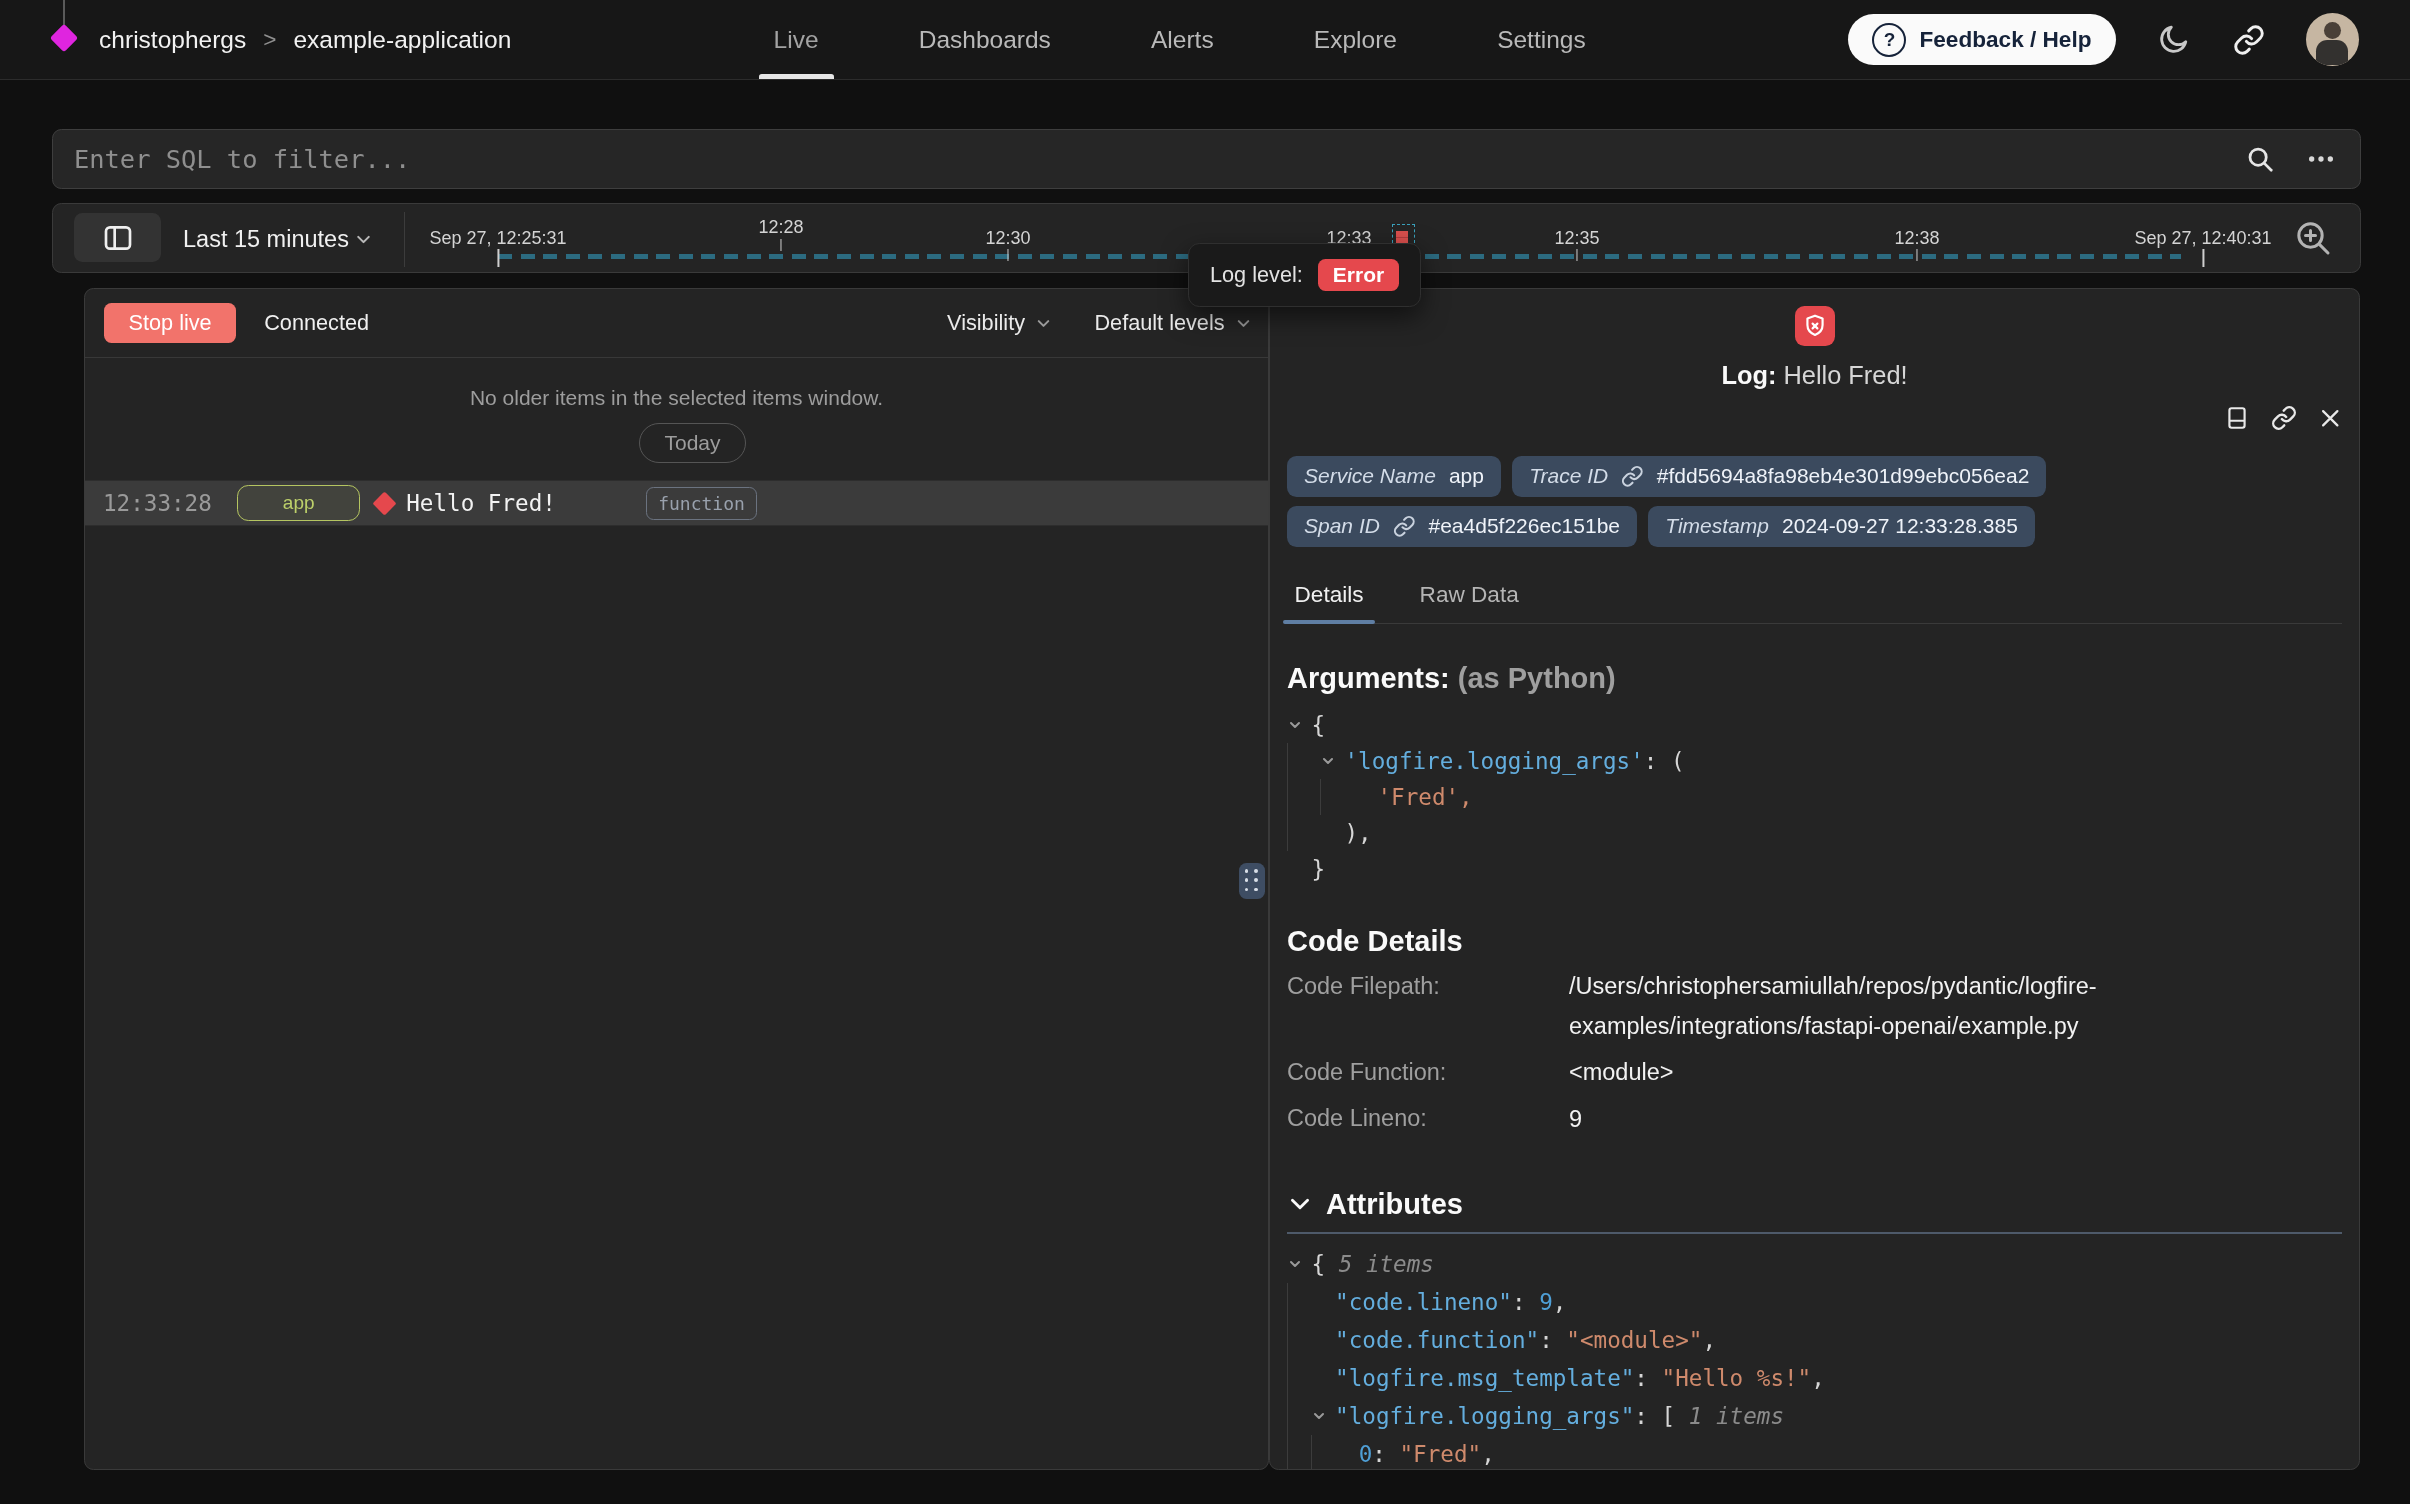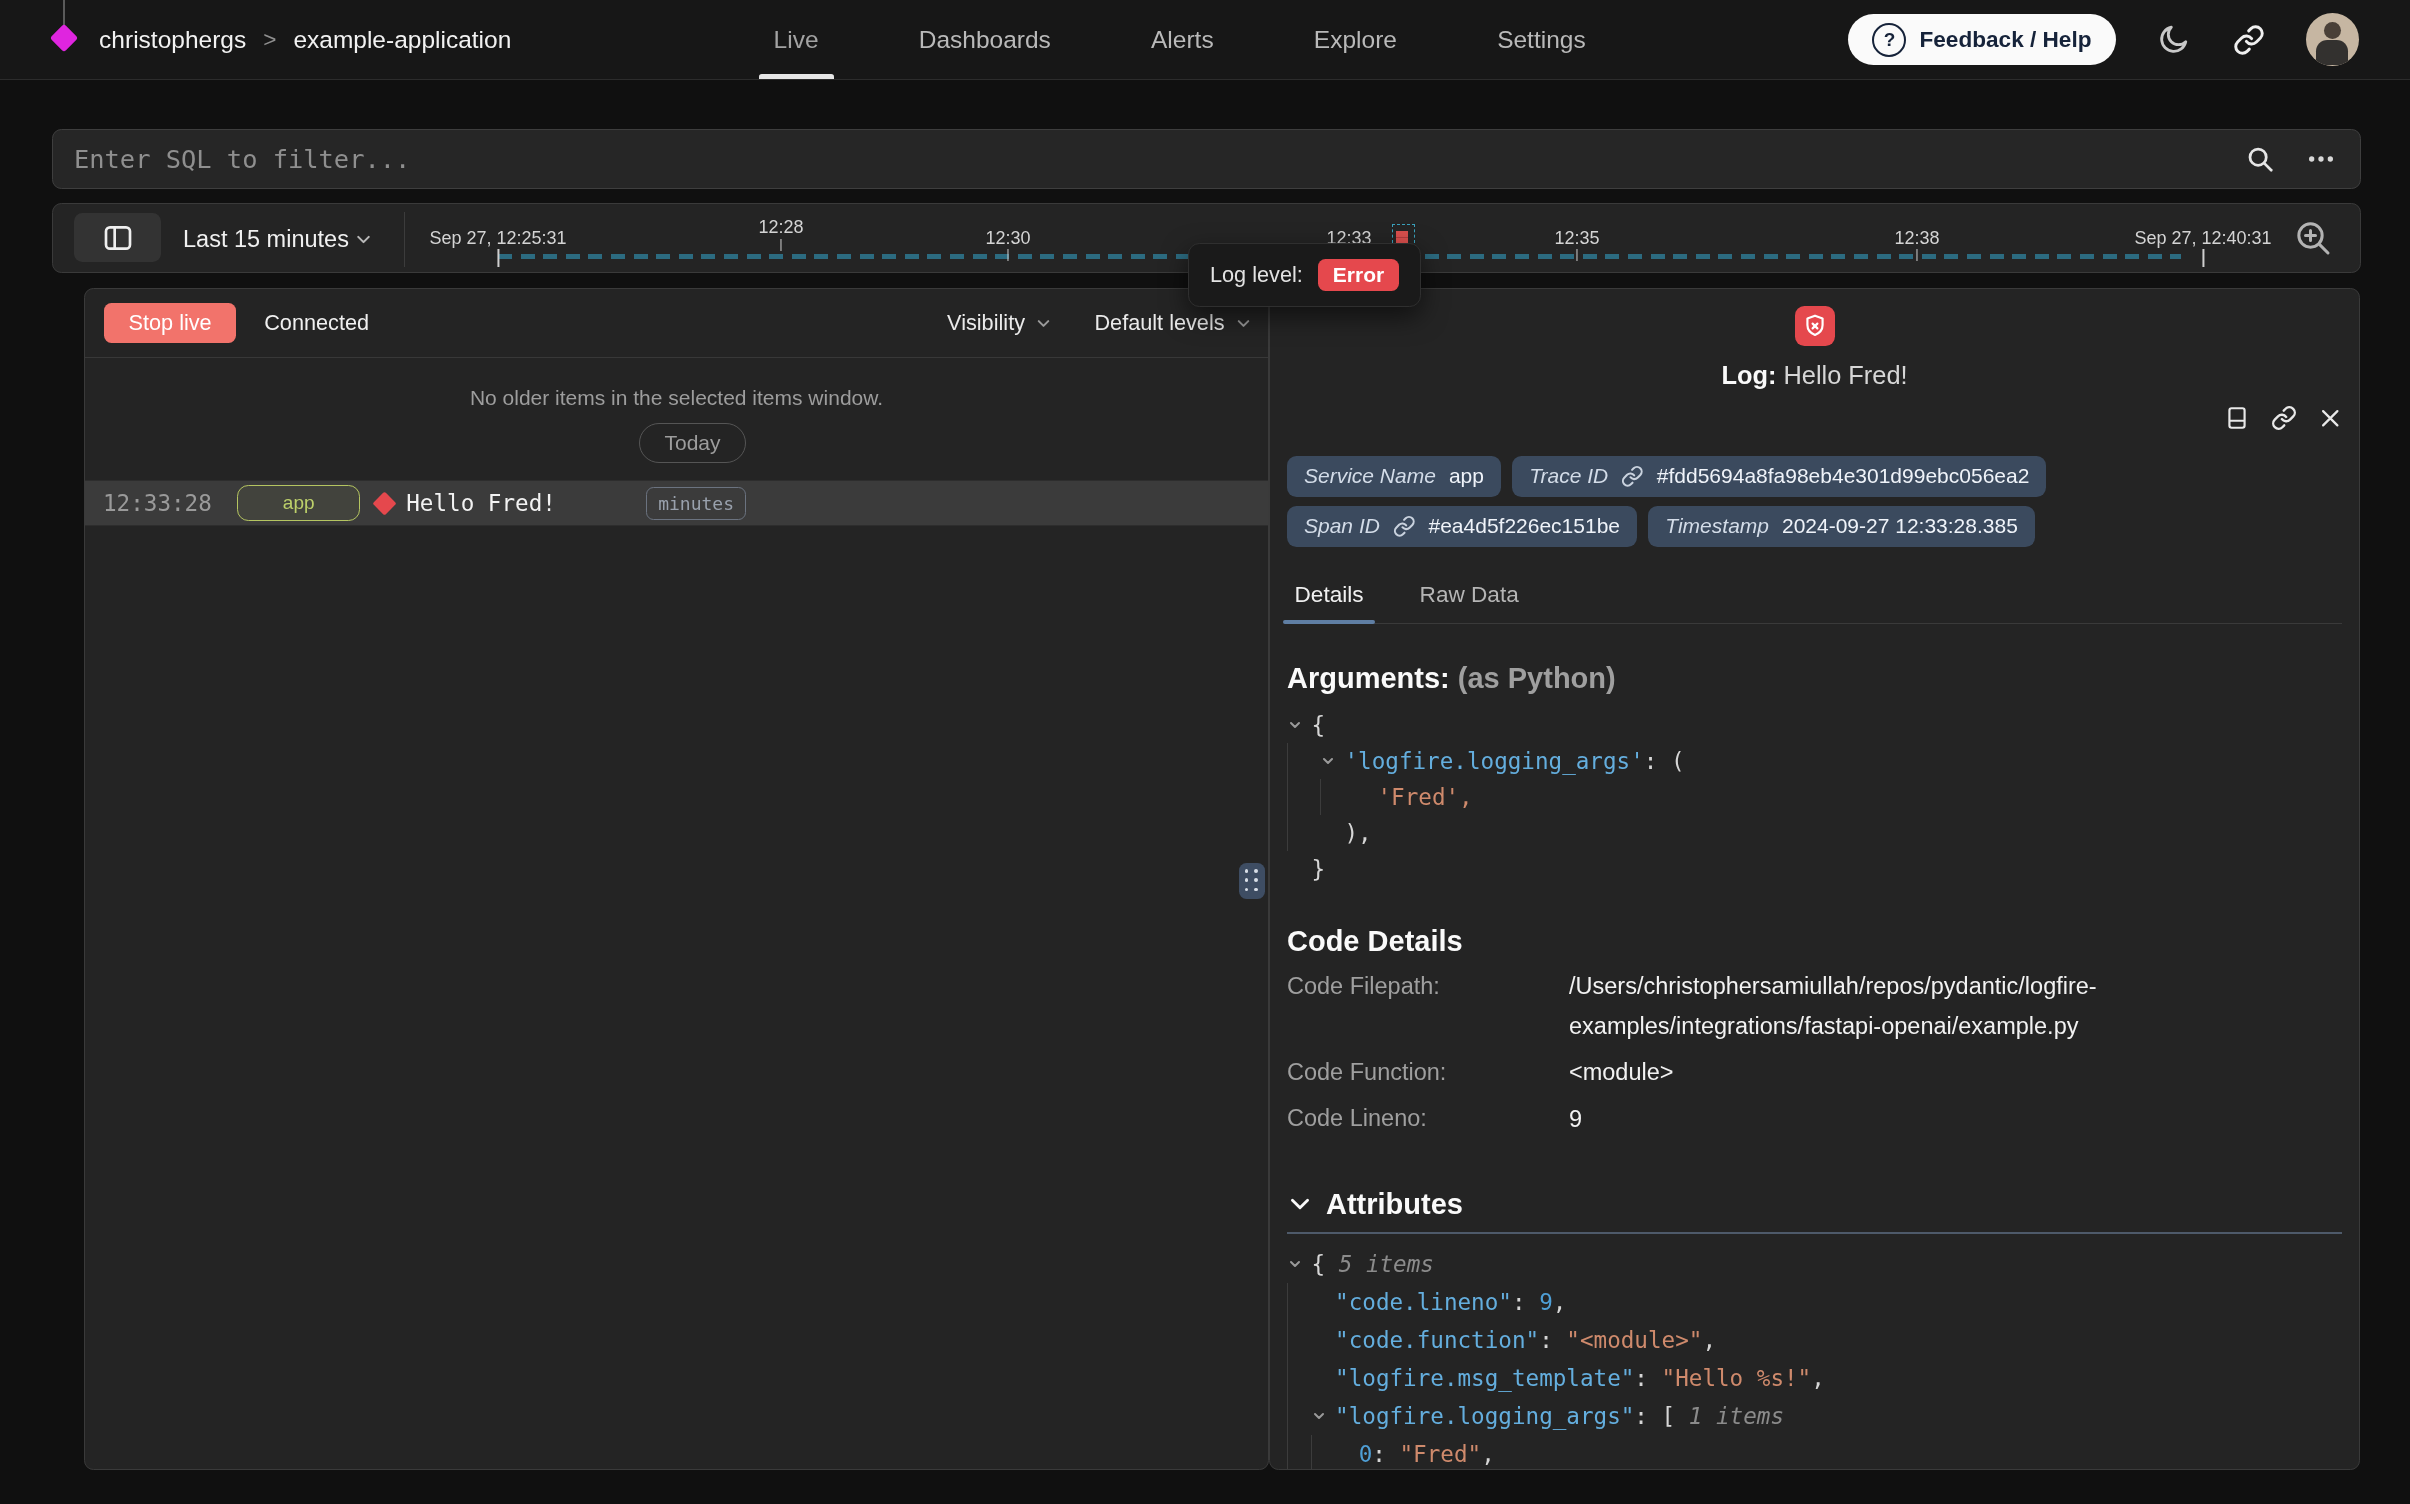--- a/index.html
+++ b/index.html
@@ -296,21 +296,21 @@
     </div>
     <div class="empty-msg">No older items in the selected items window.</div>
     <div class="today-wrap">
       <button class="today-btn">Today</button>
     </div>
     <div class="log-row">
       <span class="log-time mono">12:33:28</span>
       <span class="svc-badge">app</span>
       <span class="log-diamond"></span>
       <span class="log-msg mono">Hello Fred!</span>
-      <span class="tag-badge mono">minutes</span>
+      <span class="tag-badge mono">function</span>
     </div>
   </div>
 
   <div class="panel panel-right">
     <div class="rp-inner">
       <div class="rp-header">
         <span class="err-icon">
           <svg width="26" height="26" viewBox="0 0 24 24" fill="none" stroke="#ffffff" stroke-width="2" stroke-linecap="round" stroke-linejoin="round">
               <path d="M12 2.5 19 5v6c0 4.6-3 7.6-7 9.2-4-1.6-7-4.6-7-9.2V5l7-2.5z"></path>
               <path d="M9.8 9.8l4.4 4.4M14.2 9.8l-4.4 4.4"></path>

